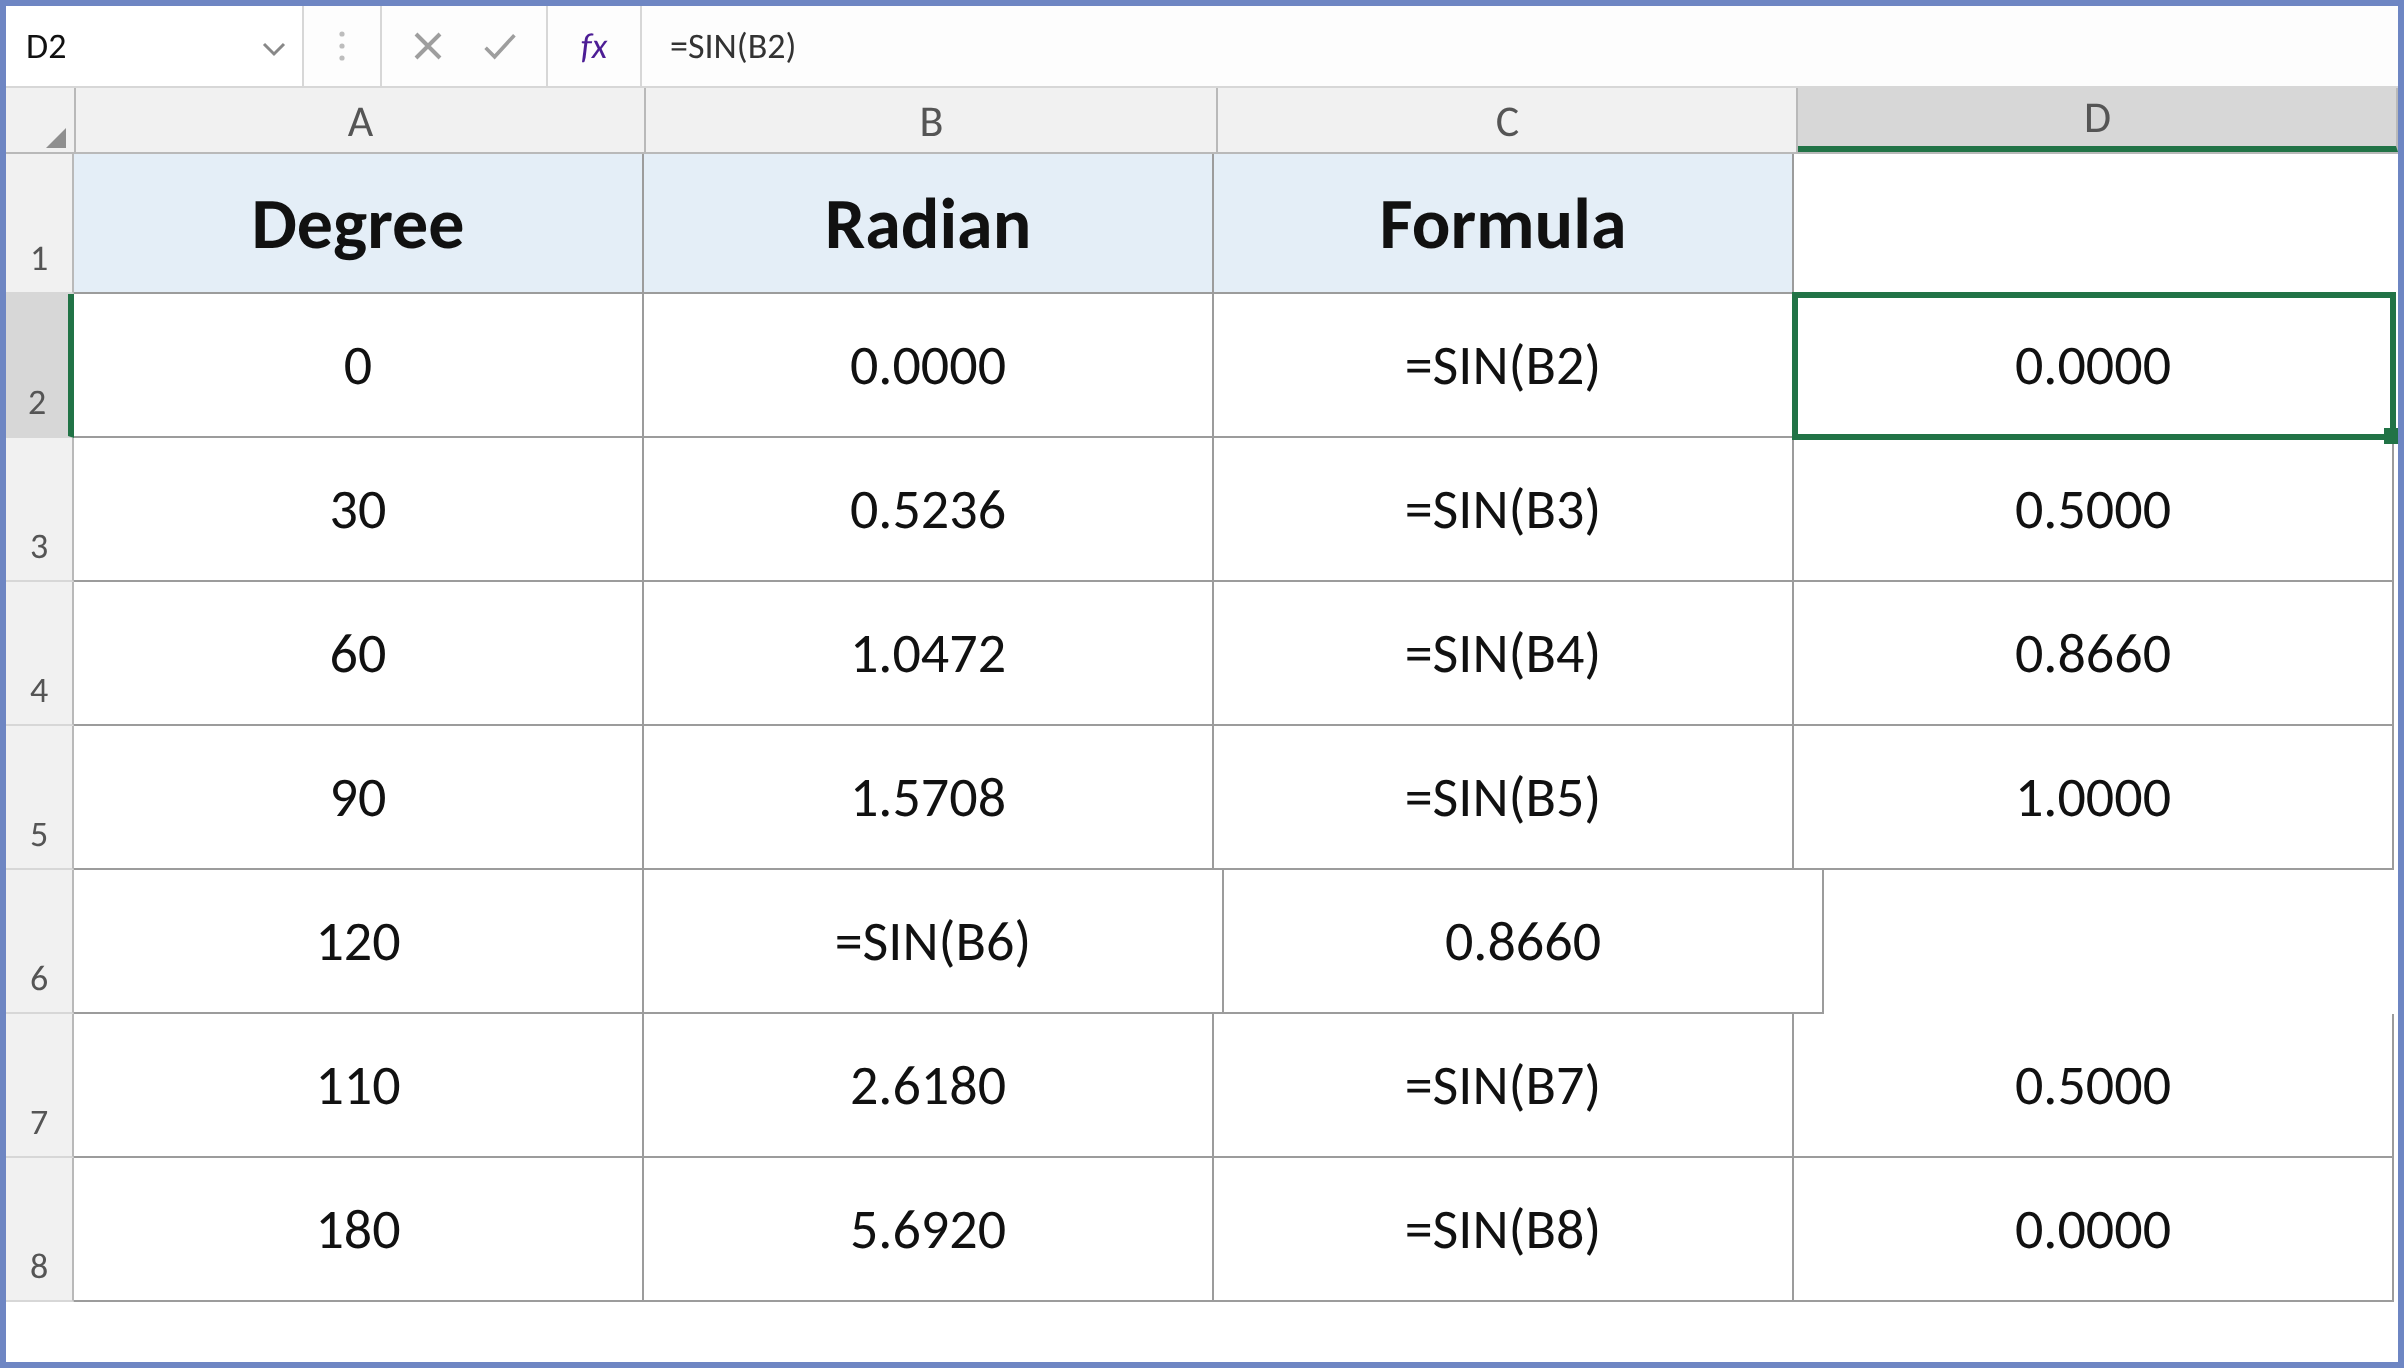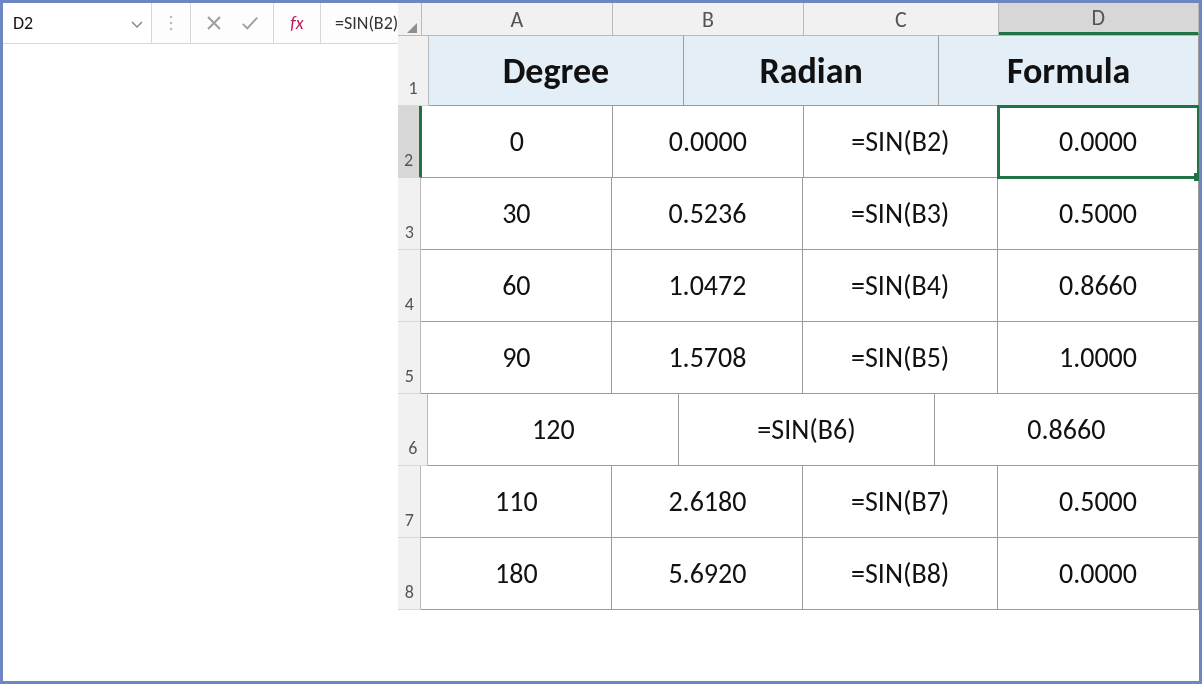--- a/index.html
+++ b/index.html
@@ -9,21 +9,21 @@
     background: #fff;
     color: #111;
   }
   .frame {
     box-sizing: border-box;
     width: 1202px;
     height: 684px;
     border: 3px solid #6e86c3;
     background: #fff;
     display: flex;
-    flex-direction: row;
+    flex-direction: column;
   }
 
   
   .formula-bar {
     display: flex;
     align-items: stretch;
     height: 40px;
     border-bottom: 1px solid #d7d7d7;
     background: #fdfdfd;
     font-size: 18px;
@@ -61,21 +61,21 @@
   }
   .fb-icons .ico { width:18px; height:18px; display:flex; align-items:center; justify-content:center;}
   .fb-icons svg { stroke:#9e9e9e; }
   .fx-label {
     width: 46px;
     display:flex;
     align-items:center;
     justify-content:center;
     border-right: 1px solid #d7d7d7;
     font-style: italic;
-    color:#be185d;
+    color:#4c1d95;
     font-size:18px;
   }
   .formula-text {
     flex: 1;
     display:flex;
     align-items:center;
     padding-left: 14px;
     color:#333;
   }
 

